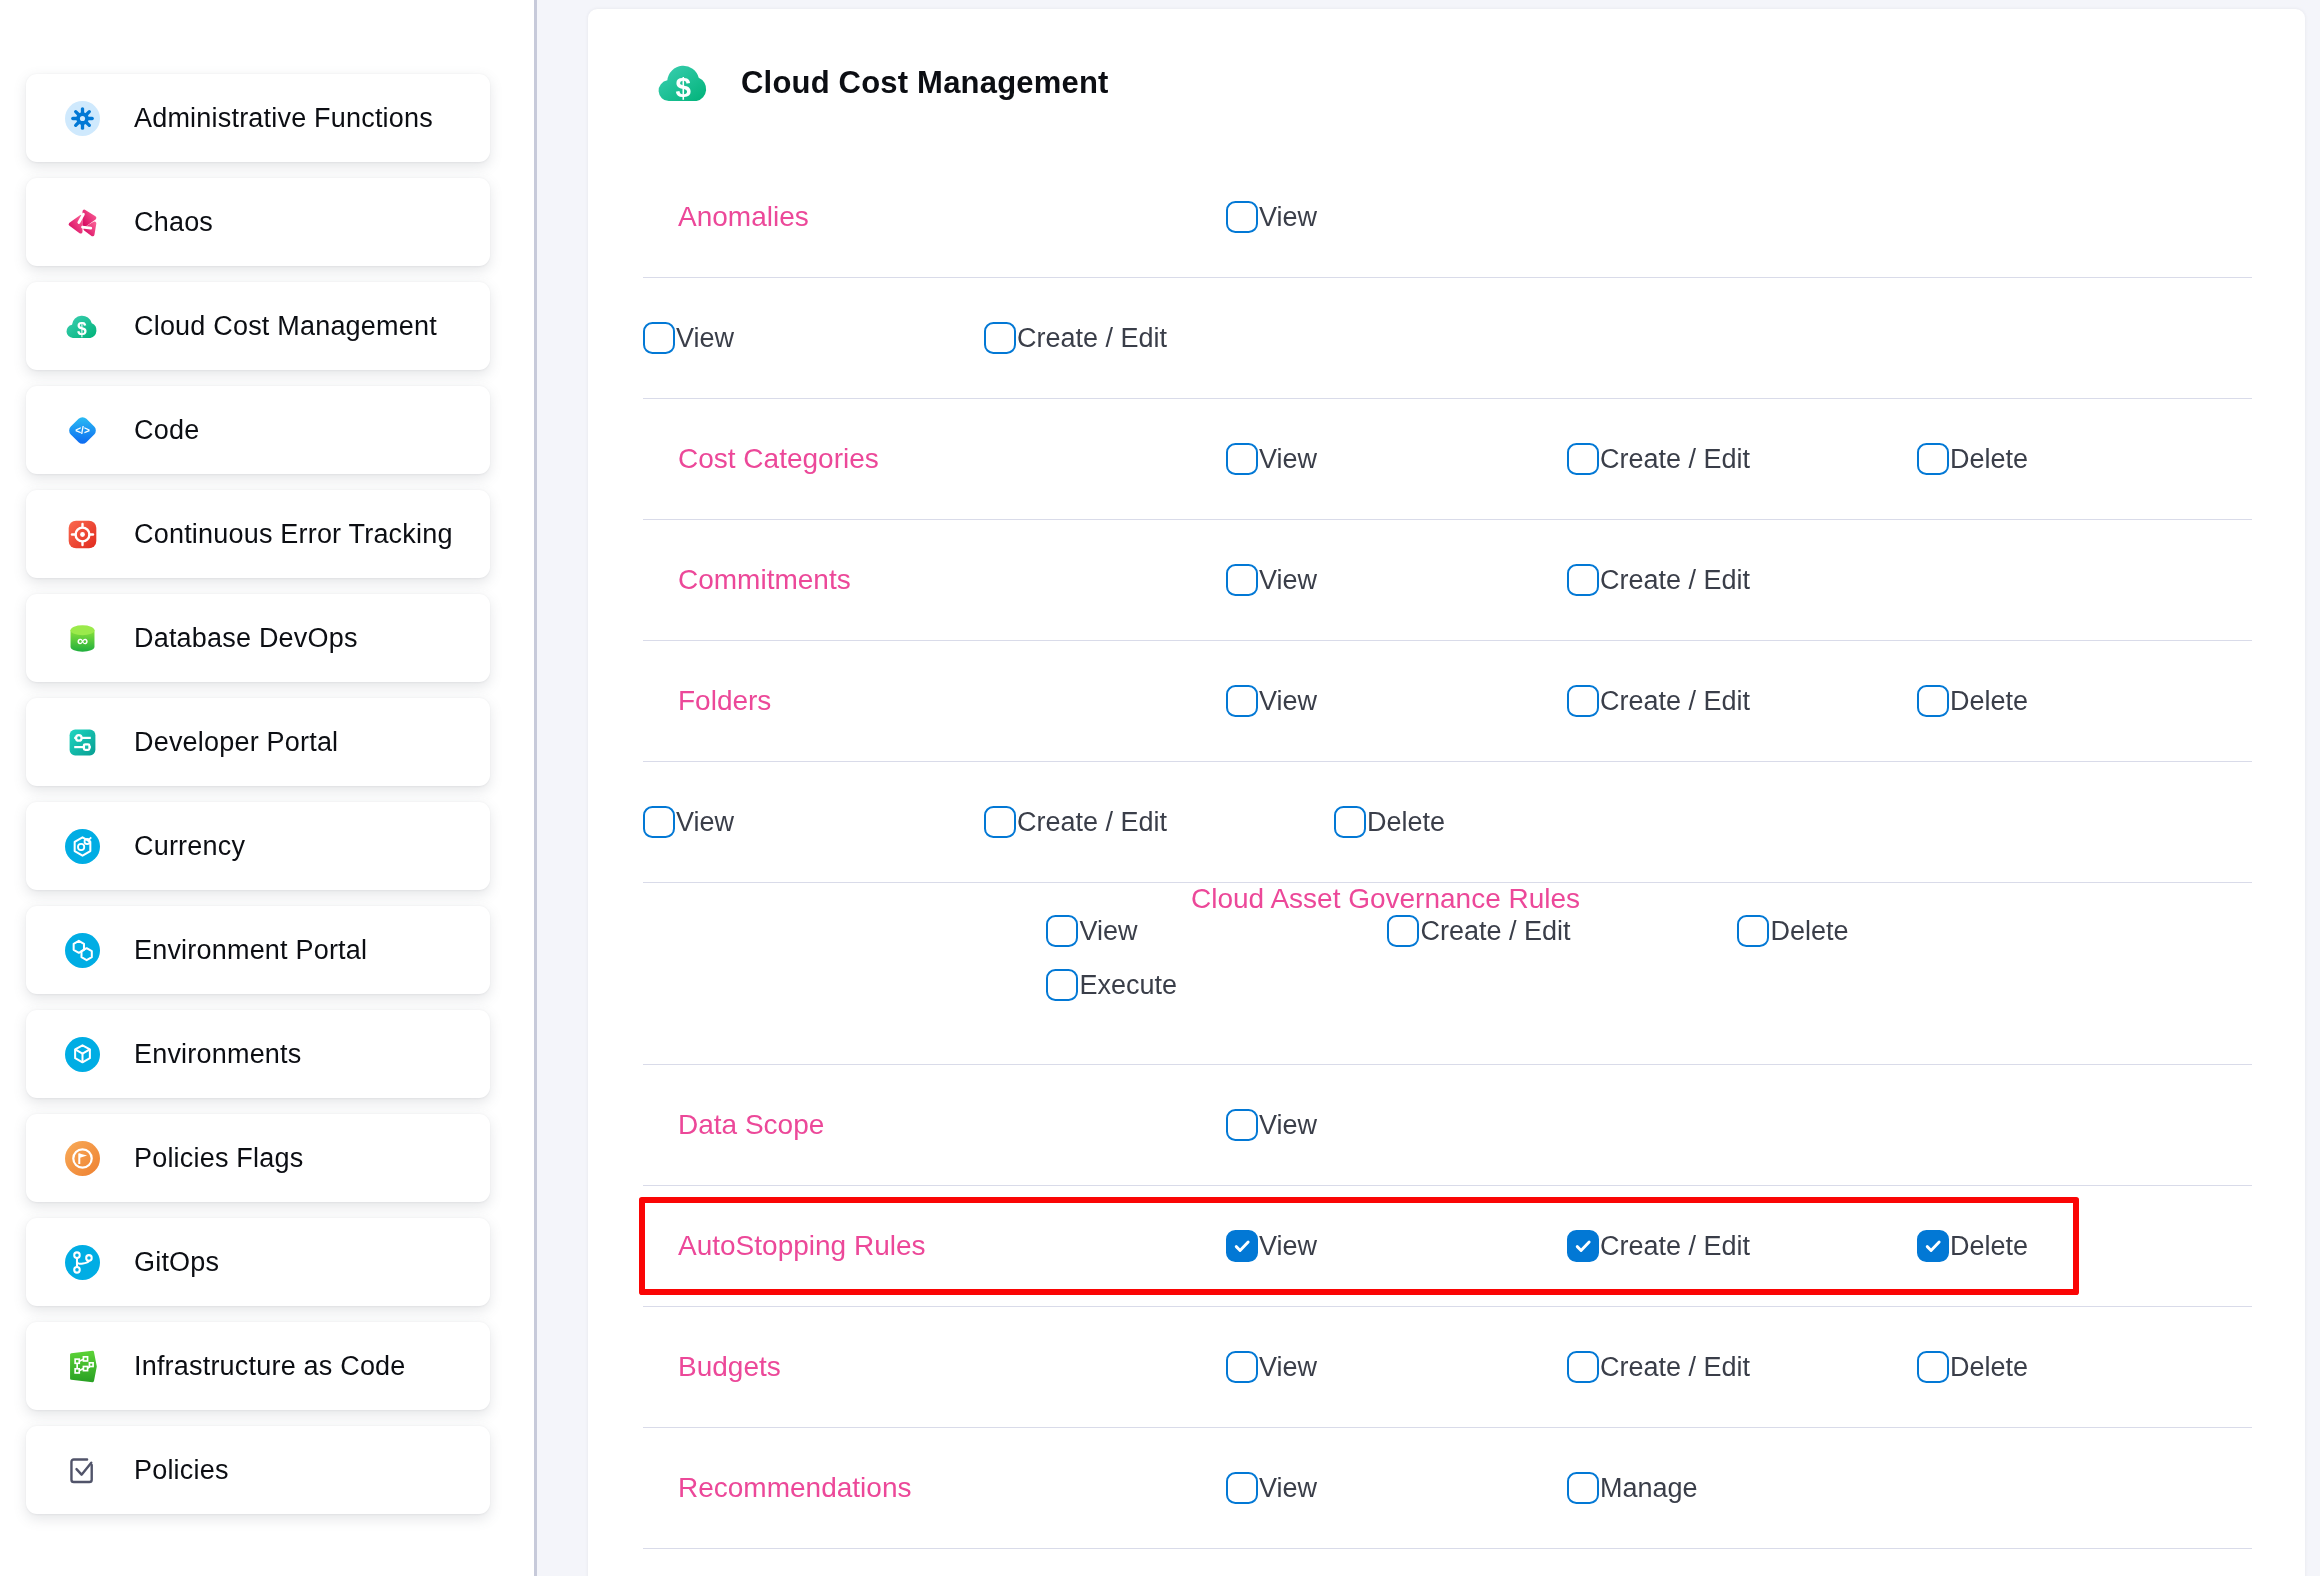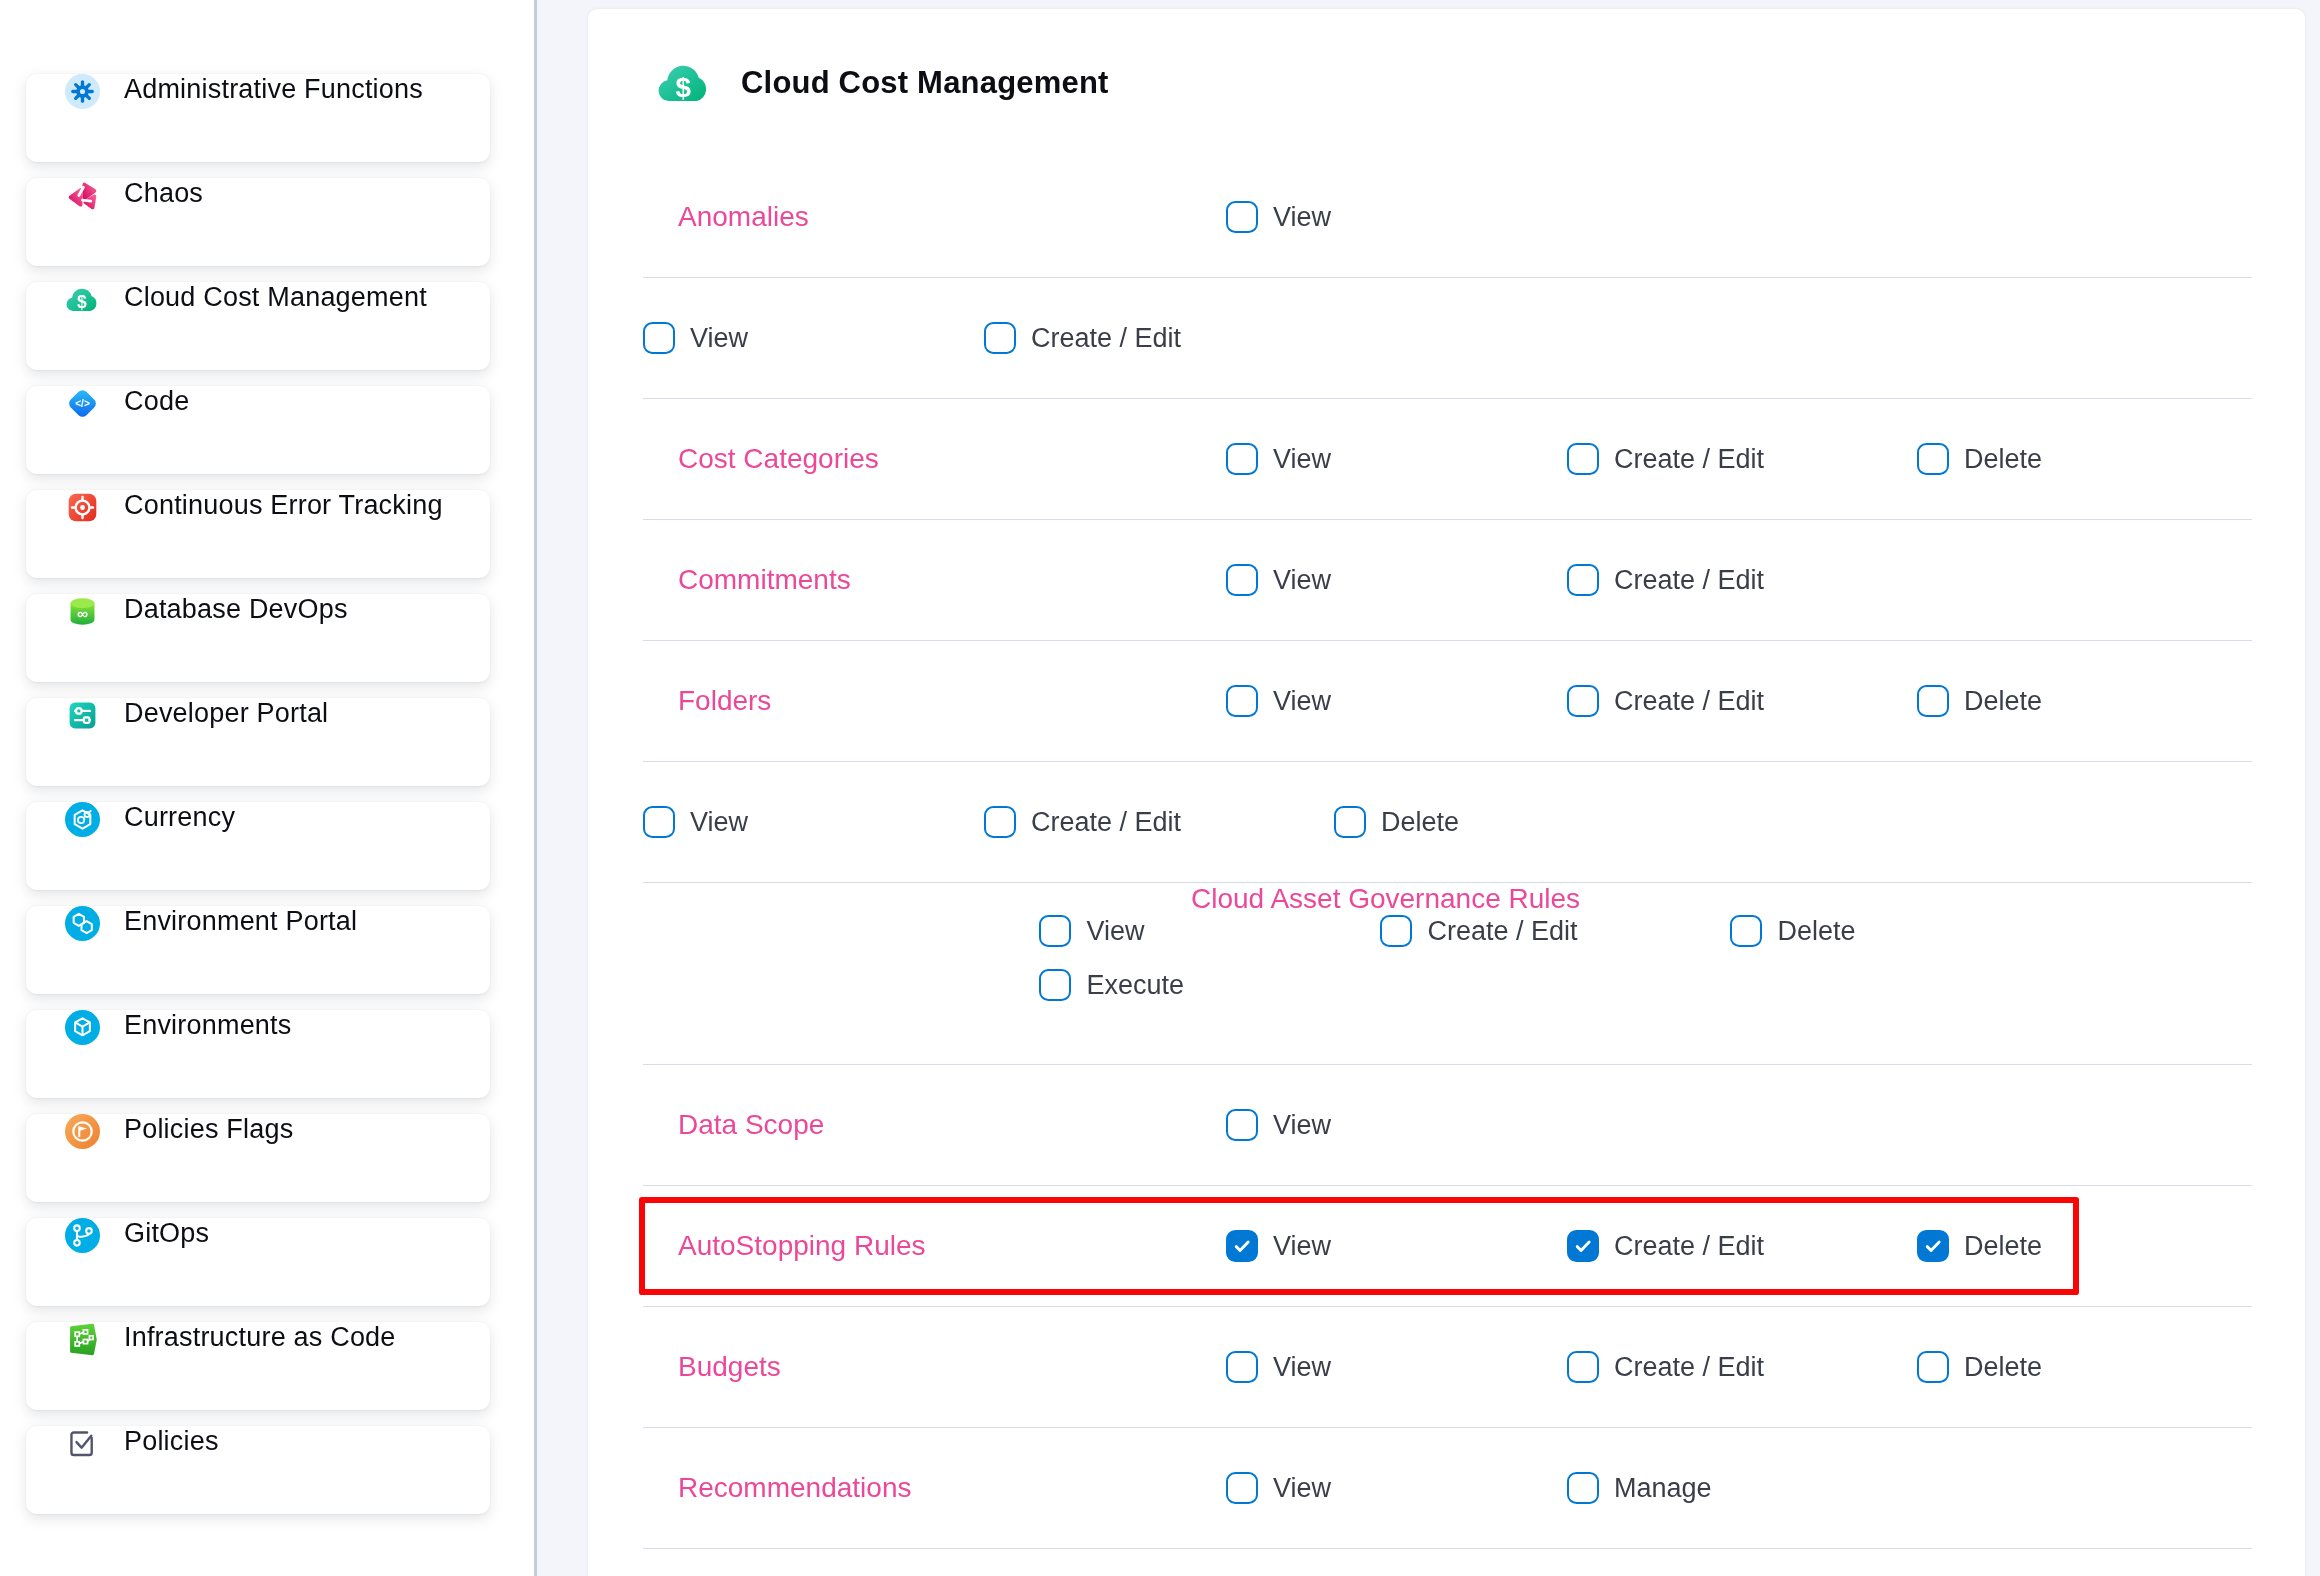--- a/index.html
+++ b/index.html
@@ -6,42 +6,42 @@
   html,body { background:#ffffff; }
   body { font-family:"Liberation Sans", sans-serif; }
   #screen { position:relative; width:2321px; height:1577px; overflow:hidden; background:#fff; }
 
   
   .content-bg { position:absolute; left:537px; top:0; width:1784px; height:100%; background:#f4f5fa; }
   .vdivider  { position:absolute; left:534px; top:0; width:2.8px; height:100%; background:#c7cada; }
 
   
   .sidebar { position:absolute; left:26px; top:74px; width:464px; display:flex; flex-direction:column; gap:16px; }
-  .module-card { height:88px; background:#fff; border-radius:11px; display:flex; 
-                 padding-left:39px; gap:24px; cursor:pointer;
+  .module-card { height:88px; background:#fff; border-radius:11px; display:flex; align-items:center;
+                 padding-left:39px; gap:34px; cursor:pointer;
                  box-shadow:0 0.9px 1.9px rgba(40,41,61,.05), 0 4.6px 13px rgba(96,97,112,.16); }
   .module-icon { width:35px; height:35px; flex:none; display:flex; align-items:center; justify-content:center; }
   .module-icon svg { width:35px; height:35px; display:block; }
   .module-label { font-size:27px; color:#0c0e13; letter-spacing:0.2px; white-space:nowrap; }
 
   
   .main-card { position:absolute; left:588px; top:9.3px; width:1717px; height:1599px; background:#fff;
                border-radius:9.3px; box-shadow:0 0.9px 3.7px rgba(40,41,61,.08); }
   .card-header { height:148px; display:flex; align-items:center; padding-left:67px; gap:28px; }
   .card-header .hdr-icon svg { width:58px; height:50px; display:block; }
   .card-title { font-size:31px; font-weight:bold; color:#0c0e13; letter-spacing:0.2px; }
 
   .rows { margin:0 53px 0 55px; }
   .perm-row { position:relative; min-height:121px; display:flex; align-items:center;
               border-bottom:1.9px solid #d9dbe9; }
   .perm-row.tall { min-height:182px;flex-direction:column; }
   .row-label { width:583px; padding-left:35px; font-size:28px; color:#ec4899; flex:none; }
   .perm-lines { display:flex; flex-direction:column; gap:22px; flex:1; }
   .perm-line { display:grid; grid-template-columns:341px 350px auto; align-items:center; }
-  .perm { display:flex; align-items:center; gap:15px; cursor:pointer; width:max-content; }
+  .perm { display:flex; align-items:center; gap:1px; cursor:pointer; width:max-content; }
   .cb { width:32px; height:32px; border:2.8px solid var(--accent,#0278d5); border-radius:9.3px; background:#fff;
         display:flex; align-items:center; justify-content:center; flex:none; }
   .cb.checked { background:var(--accent,#0278d5); }
   .cb svg { width:20.4px; height:20.4px; display:block; }
   .perm-text { font-size:27px; color:#3a3e49; white-space:nowrap; }
 
   .highlight { position:absolute; left:-3.7px; top:11px; width:1440px; height:98px;
                border:6.5px solid var(--highlight,#fa0505); border-radius:2.8px; pointer-events:none; z-index:3; }
 </style>
 </head>

